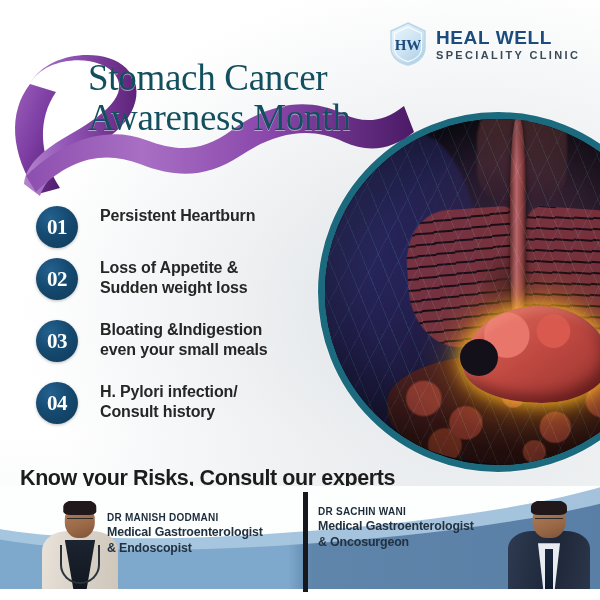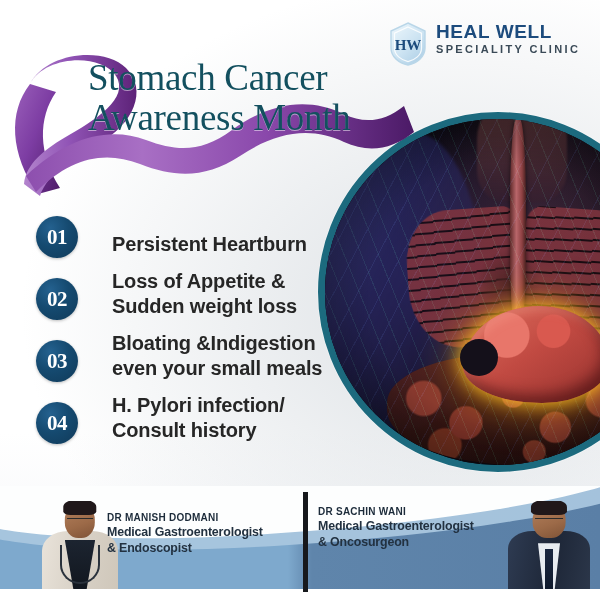--- a/index.html
+++ b/index.html
@@ -21,21 +21,21 @@
   .bg-soft {
     position:absolute; inset:0;
     background:
       radial-gradient(120% 90% at 78% 52%, rgba(190,198,205,.55) 0%, rgba(255,255,255,0) 62%),
       linear-gradient(180deg,#ffffff 0%,#ffffff 72%,#f3f5f7 100%);
   }
 
   
   .logo-wrap {
     position:absolute; left:388px; top:22px;
-    display:flex; gap:8px;
+    display:flex; align-items:center; gap:8px;
     z-index:40;
   }
   .shield { width:40px; height:44px; flex:none; }
   .logo-text { display:flex; flex-direction:column; line-height:1; }
   .logo-name {
     font-size:19px; font-weight:bold; color:#1c4b7d;
     letter-spacing:.6px;
   }
   .logo-sub {
     font-size:11px; color:#3a4a57; letter-spacing:2.35px;
@@ -173,40 +173,40 @@
     text-shadow:0 1px 0 rgba(255,255,255,.5);
   }
   .headline .l2 { display:block; }
 
   
   .symptoms {
     position:absolute; left:36px; top:206px;
     width:300px; z-index:30;
   }
   .sym-row {
-    display:flex; align-items:flex-end;
+    display:flex; align-items:flex-start;
     height:58px;
   }
   .sym-badge {
     flex:none;
     width:42px; height:42px; border-radius:50%;
     background:radial-gradient(circle at 34% 28%, #24618f 0%, #154a70 45%, #103a59 100%);
     color:#ffffff;
     font-family:"Liberation Serif", serif;
     font-weight:bold;
     font-size:21px;
     display:flex; align-items:center; justify-content:center;
     box-shadow:0 1px 3px rgba(0,0,0,.25);
     letter-spacing:-.5px;
   }
   .sym-text {
-    margin-left:34px;
+    margin-left:22px;
     color:#262626;
     font-weight:bold;
-    font-size:20px;
+    font-size:16px;
     line-height:1.28;
     letter-spacing:-.15px;
   }
   .sym-text span { display:block; }
 
   
   .tagline {
     position:absolute; left:20px; top:466px;
     z-index:32;
     color:#1c1c1c;
@@ -423,20 +423,21 @@
 
     <div class="sym-row" style="height:62px">
       <div class="sym-badge">04</div>
       <div class="sym-text">
         <span>H. Pylori infection/</span>
         <span>Consult history</span>
       </div>
     </div>
   </div>
 
+  <div class="tagline">Know your Risks, Consult our experts</div>
 
   <div class="bottom">
     <div class="band-base"></div>
     <div class="band-curve-light"></div>
     <div class="band-curve-white2"></div>
     <div class="divider"></div>
 
     <div class="doc-photo doc1">
       <div class="d-coat"></div>
       <div class="d-shirt1"></div>

